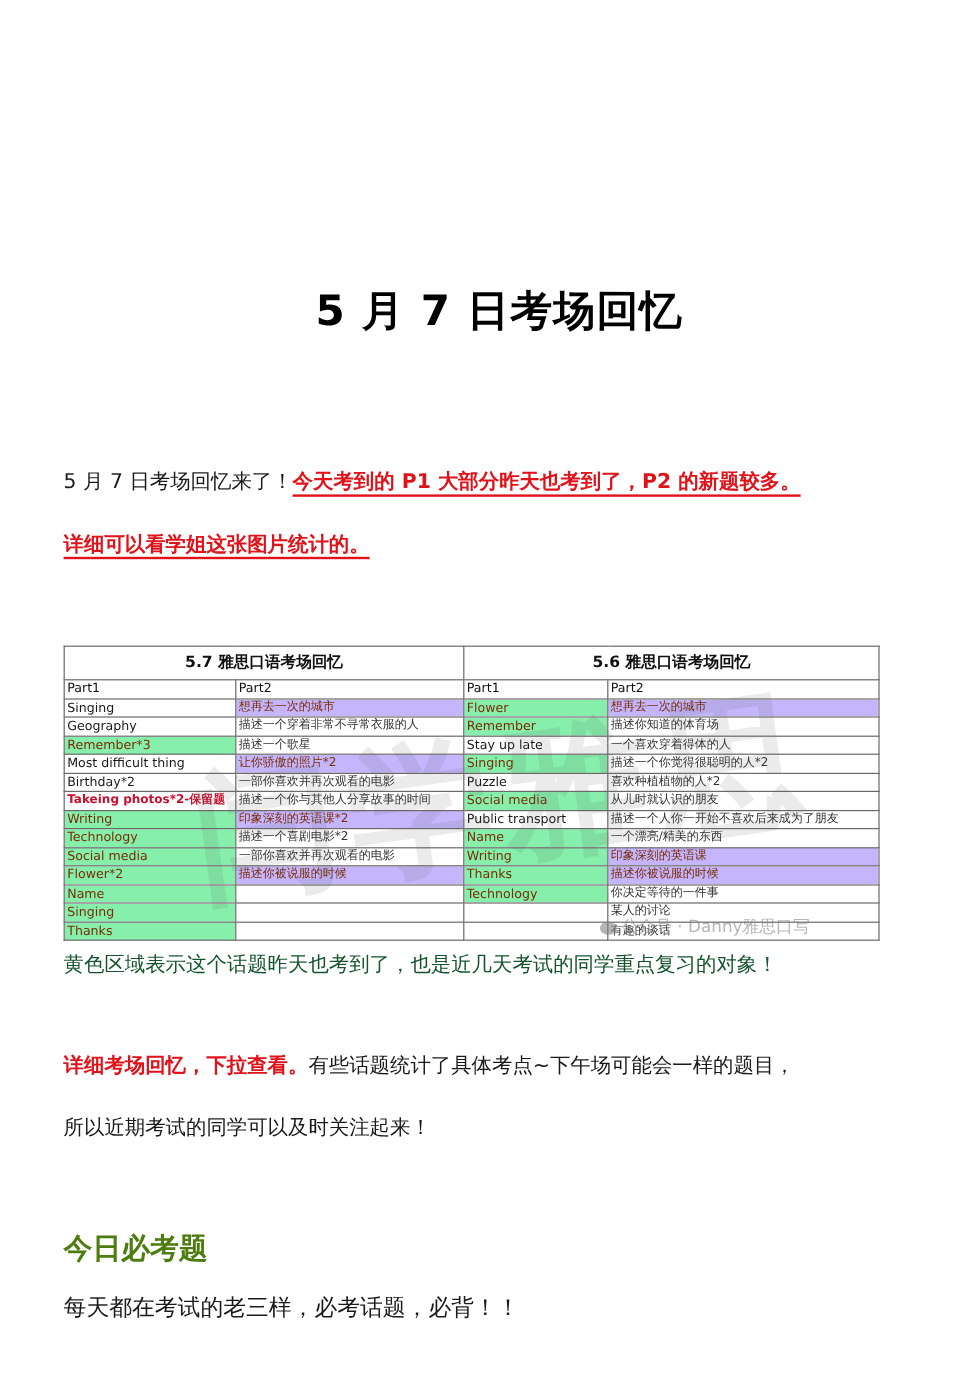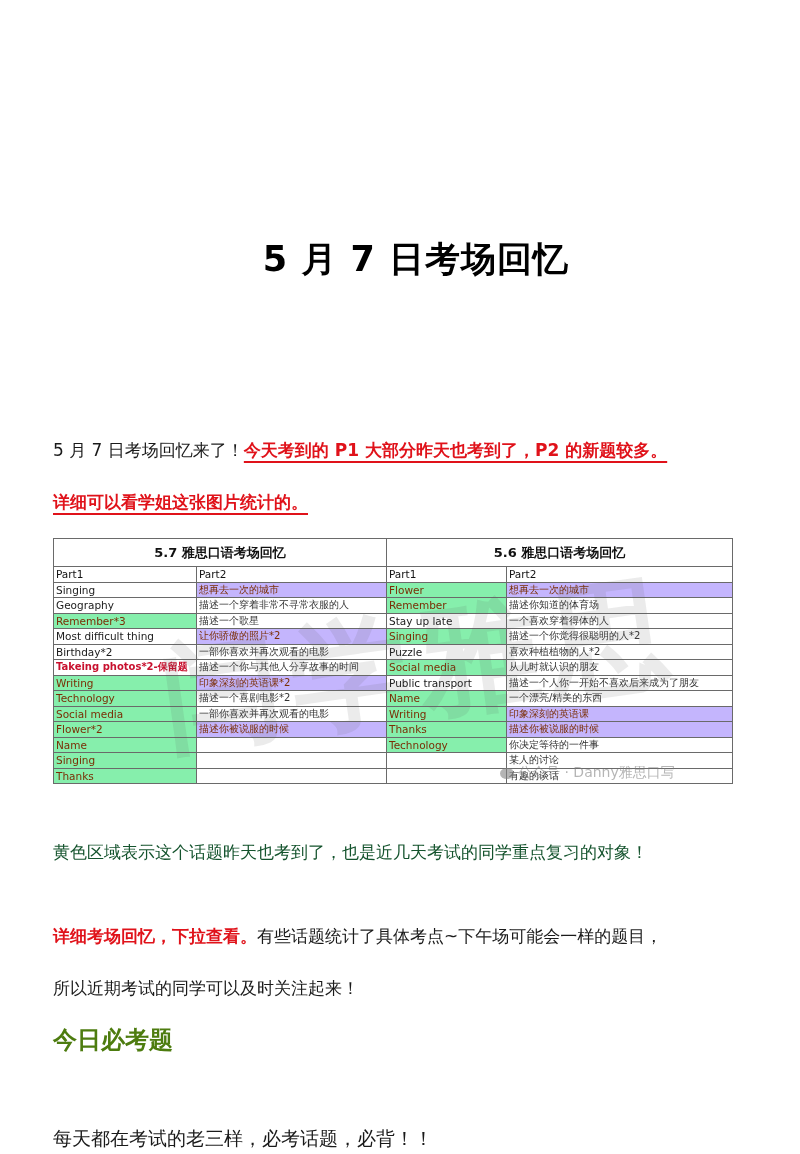--- a/index.html
+++ b/index.html
@@ -4,21 +4,21 @@
   <style>
     * { box-sizing: border-box; margin: 0; padding: 0; }
     html, body { width: 800px; height: 1154px; background: #ffffff; overflow: hidden; }
     body { position: relative; font-family: "DejaVu Sans", "Liberation Sans", sans-serif; color: #1a1a1a; }
 
     .page-title {
       position: absolute; left: 16px; top: 236px; width: 800px; text-align: center;
       font-size: 35px; font-weight: bold; color: #000; letter-spacing: 1px;
     }
 
-    .para { position: absolute; left: 53px; font-size: 17px; line-height: 24px; white-space: nowrap; margin-top: 48px; }
+    .para { position: absolute; left: 53px; font-size: 17px; line-height: 24px; white-space: nowrap; }
     .p1 { top: 390px; }
     .p2 { top: 442px; text-align: center; }
     .red-ul {
       color: #e0121a; font-weight: bold;
       text-decoration: underline; text-decoration-color: #e0121a; text-decoration-thickness: 2px;
       text-underline-offset: 5px;
     }
     .p3 { top: 792px; color: #14532d; }
     .p4 { top: 876px; }
     .p4 .red-b { color: #e0121a; font-weight: bold; }

